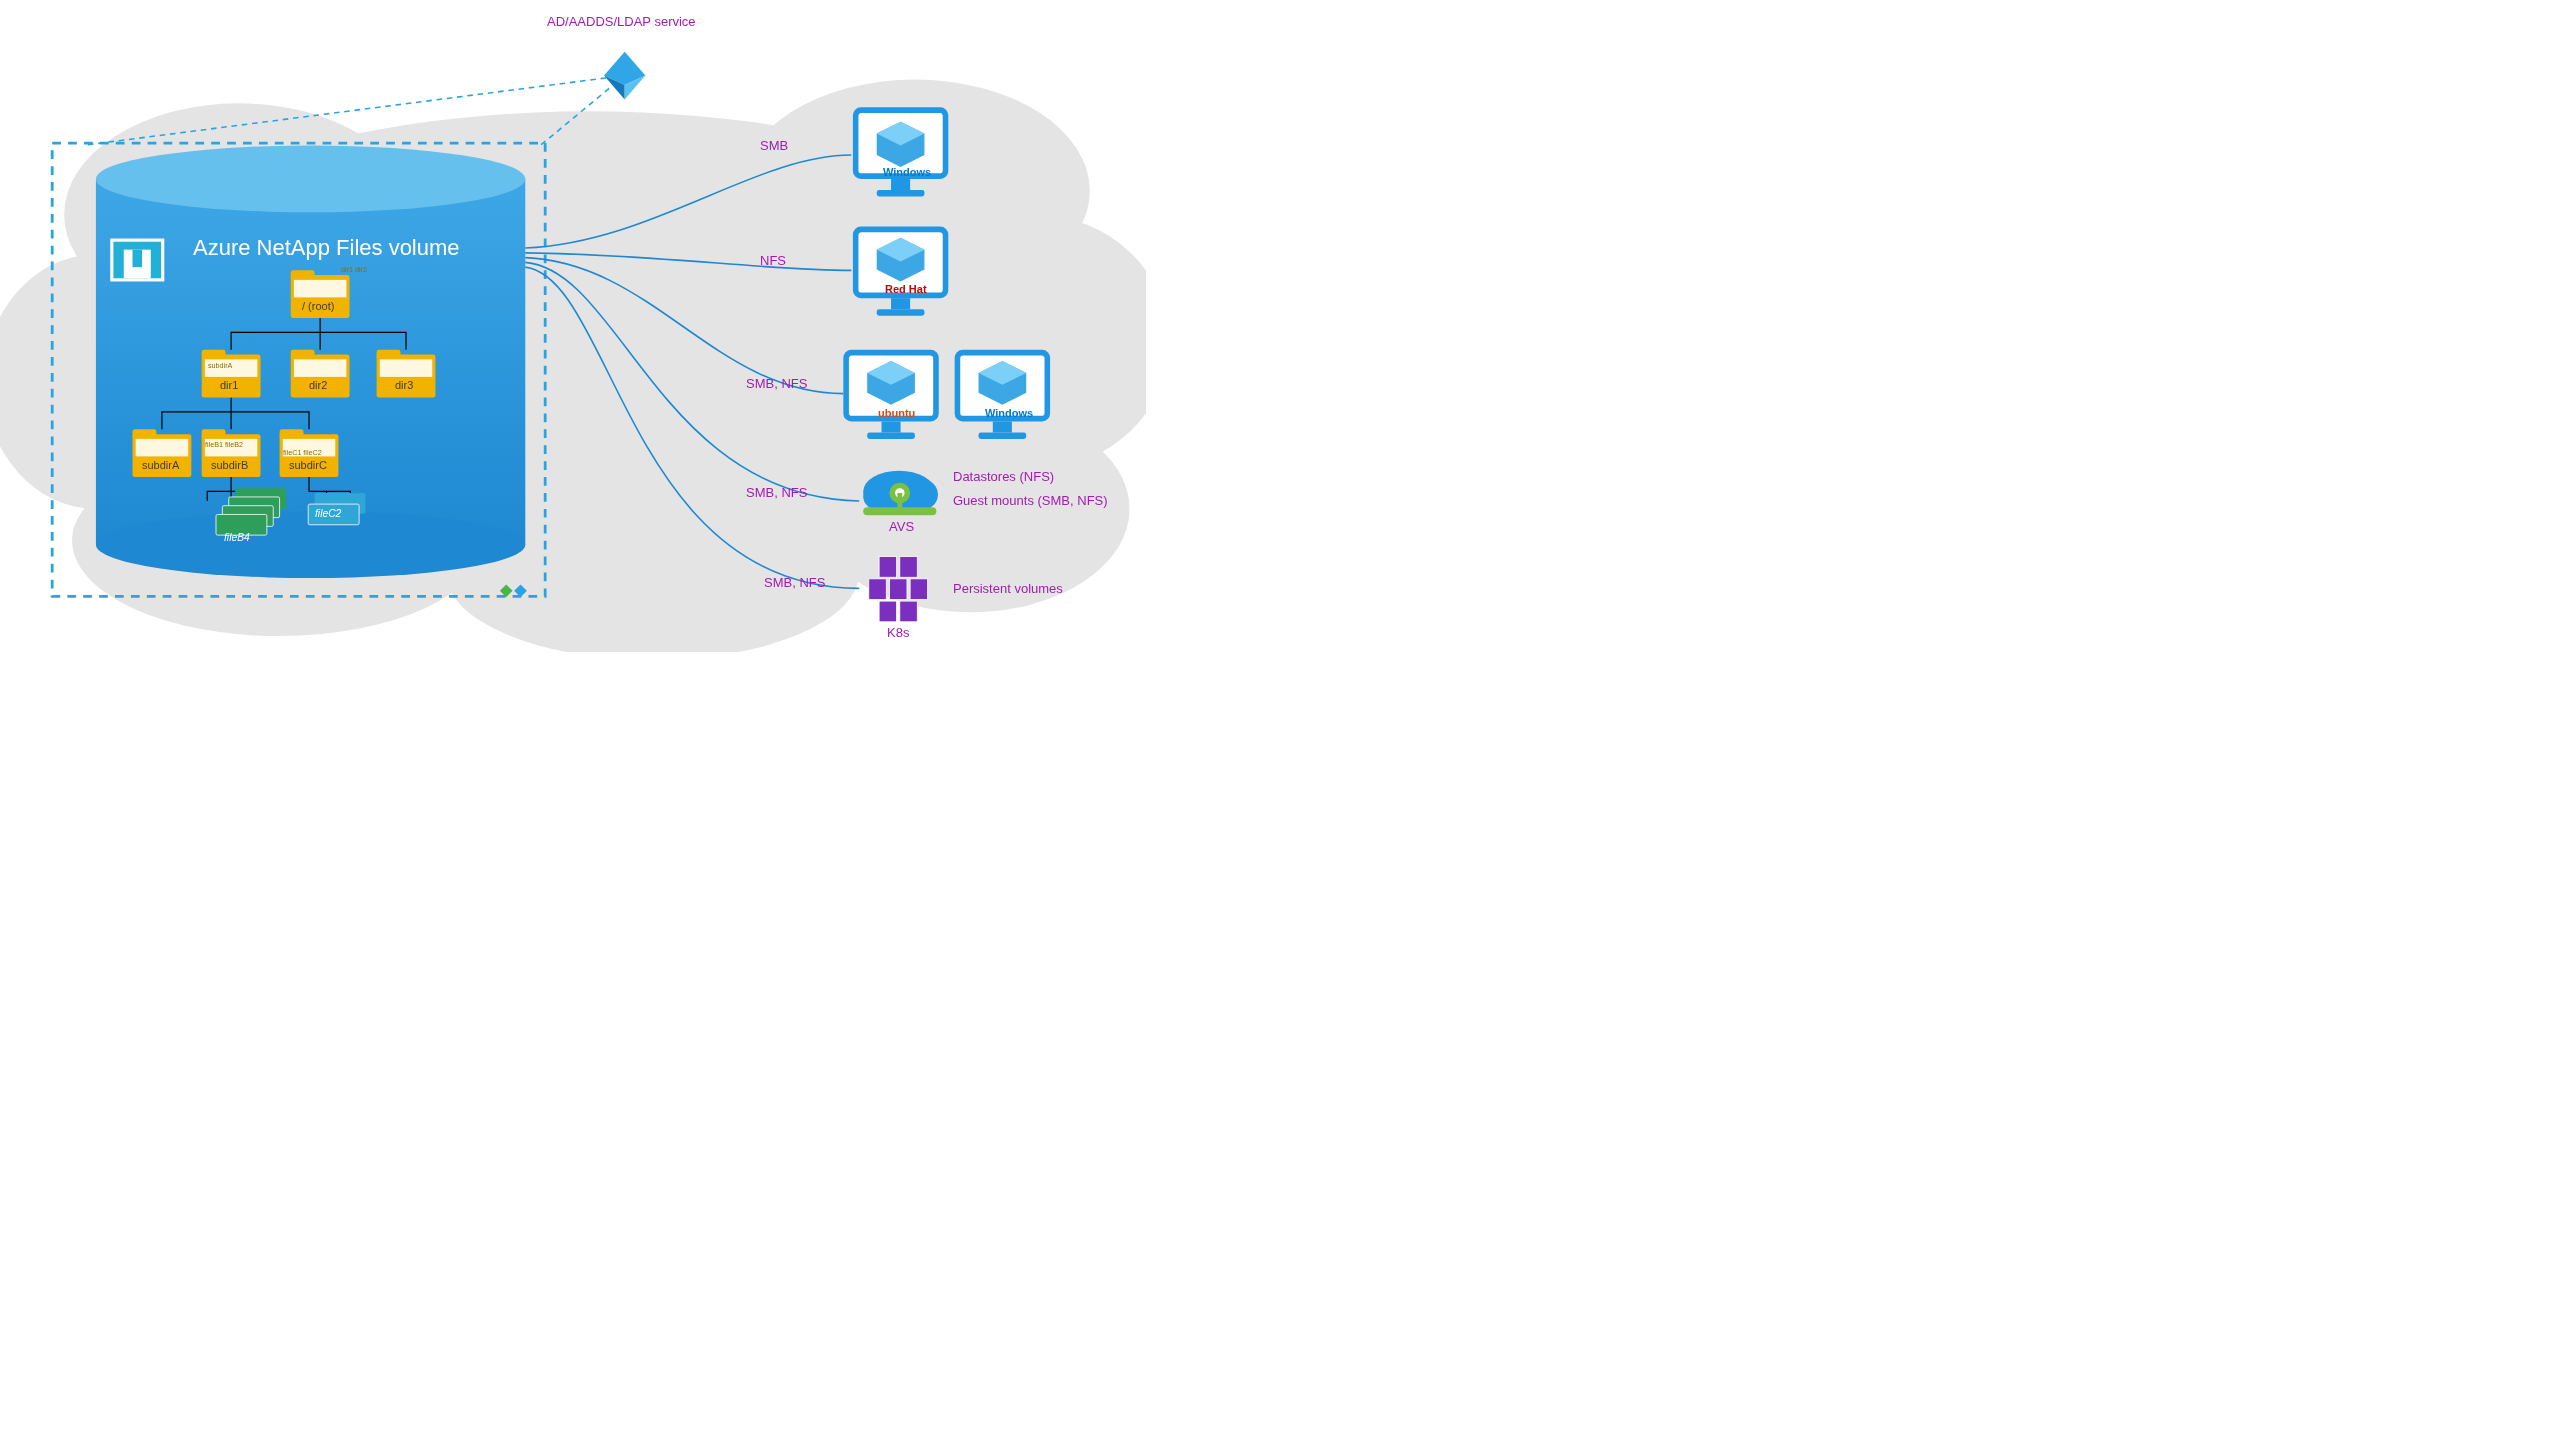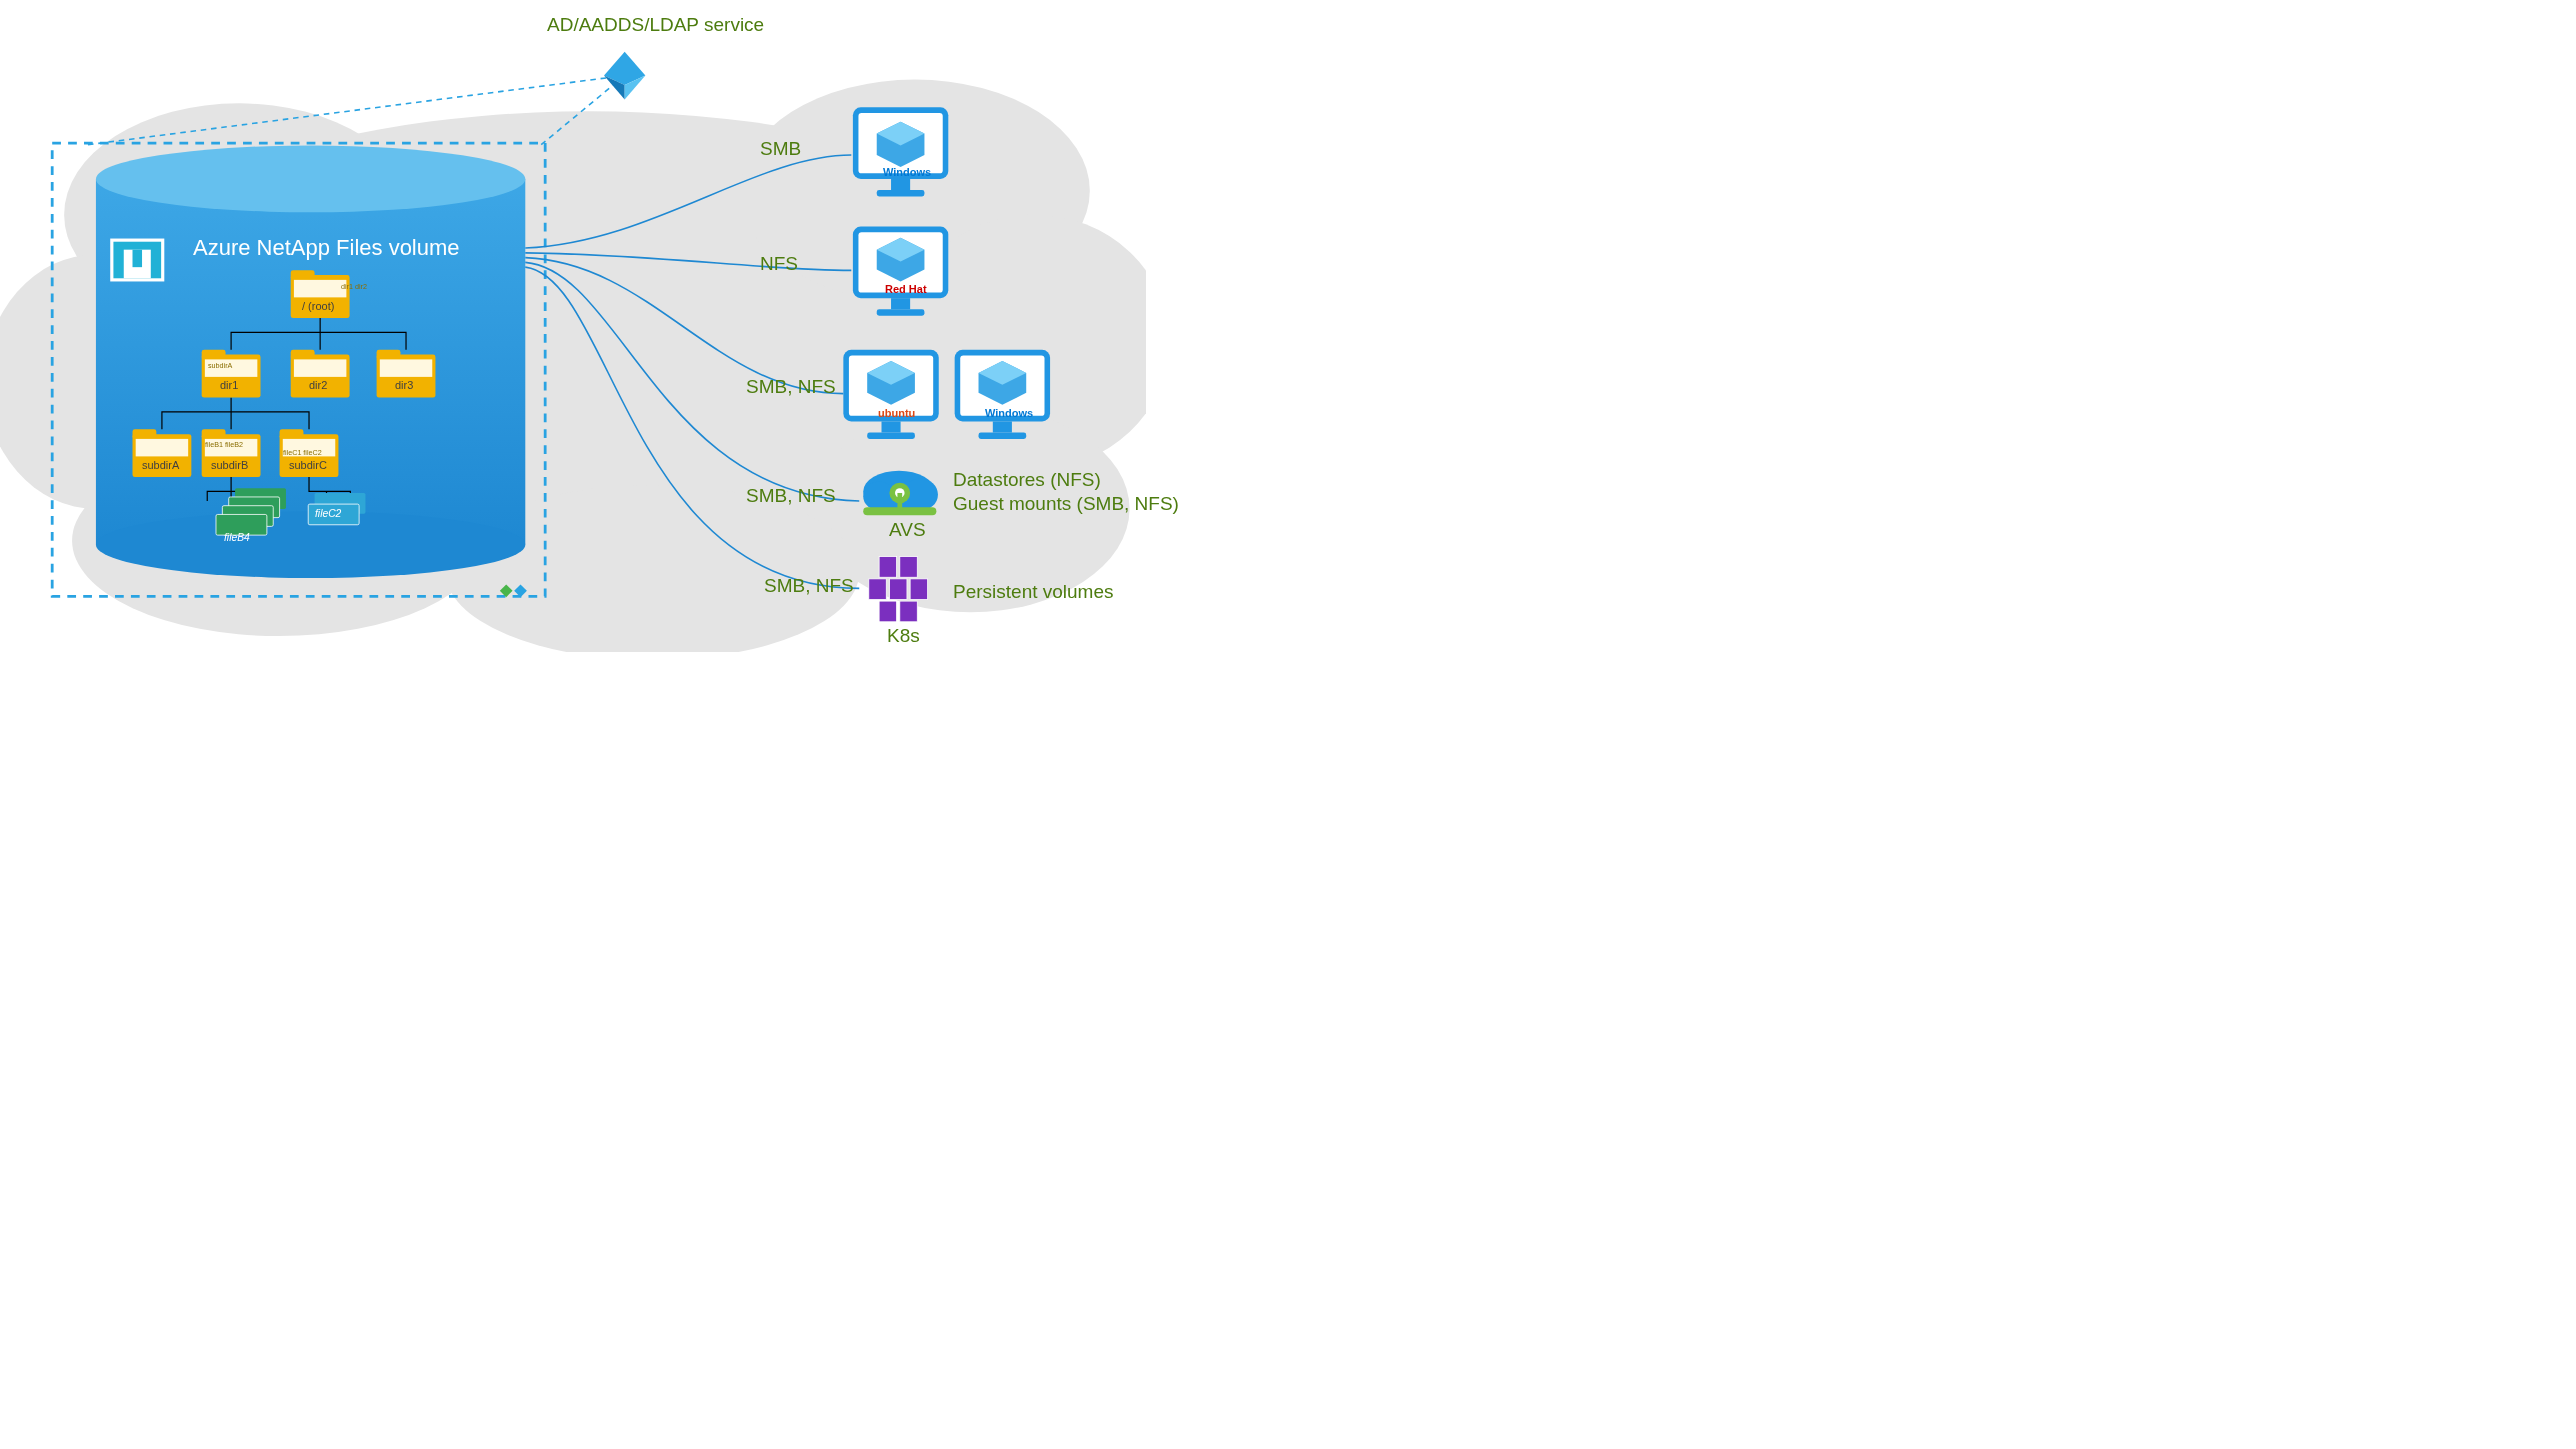--- a/index.html
+++ b/index.html
@@ -1,18 +1,18 @@
 <!DOCTYPE html>
 <html style="font-size:12.7px"><head>
 <meta charset="utf-8">
 <style>
   html,body{margin:0;padding:0;font-family:"Segoe UI",Arial,sans-serif;background:#fff;}
   #stage{position:relative;width:1146px;height:652px;}
   svg{position:absolute;top:0;left:0;}
-  .lbl{position:absolute;font-size:19px;color:#4d7c0f;white-space:nowrap;}
+  .lbl{position:absolute;font-size:13px;color:#a21caf;white-space:nowrap;}
   .big{font-size:22px;color:#fff;font-weight:400;}
   .folder-lbl{font-size:11px;color:#404040;text-align:right;}
   .folder-mini{font-size:7.2px;color:#8a6d00;}
   .file-lbl{font-size:10.3px;color:#fff;font-style:italic;}
   .client-label{position:absolute;font-size:11px;color:#555;font-weight:600;}
 </style>
 </head>
 <body>
 
 <div id="stage">
@@ -130,21 +130,21 @@
     <rect x="279" y="636" width="64" height="26" rx="2" fill="#2e9e5b" stroke="#fff" stroke-width="1"></rect>
     <rect x="271" y="647" width="64" height="26" rx="2" fill="#2e9e5b" stroke="#fff" stroke-width="1"></rect>
   </g>
 
   <g>
     <rect x="395" y="620" width="64" height="26" rx="2" fill="#2ea6d6"></rect>
     <rect x="387" y="634" width="64" height="26" rx="2" fill="#2ea6d6" stroke="#fff" stroke-width="1"></rect>
   </g>
 </svg>
 
-<div class="lbl folder-mini" style="left:297px;top:282px;padding-left:44px;">dir1  dir2</div>
+<div class="lbl folder-mini" style="left:297px;top:265px;padding-left:44px;">dir1  dir2</div>
 <div class="lbl folder-lbl" style="left:302px;top:300px;">/ (root)</div>
 <div class="lbl folder-mini" style="left:208px;top:361px;">subdirA</div>
 <div class="lbl folder-lbl" style="left:220px;top:379px;">dir1</div>
 <div class="lbl folder-lbl" style="left:309px;top:379px;">dir2</div>
 <div class="lbl folder-lbl" style="left:395px;top:379px;">dir3</div>
 <div class="lbl folder-lbl" style="left:142px;top:459px;">subdirA</div>
 <div class="lbl folder-mini" style="left:205px;top:440px;">fileB1 fileB2</div>
 <div class="lbl folder-lbl" style="left:211px;top:459px;">subdirB</div>
 <div class="lbl folder-mini" style="left:283px;top:440px;margin-top:8px;">fileC1 fileC2</div>
 <div class="lbl folder-lbl" style="left:289px;top:459px;">subdirC</div>

